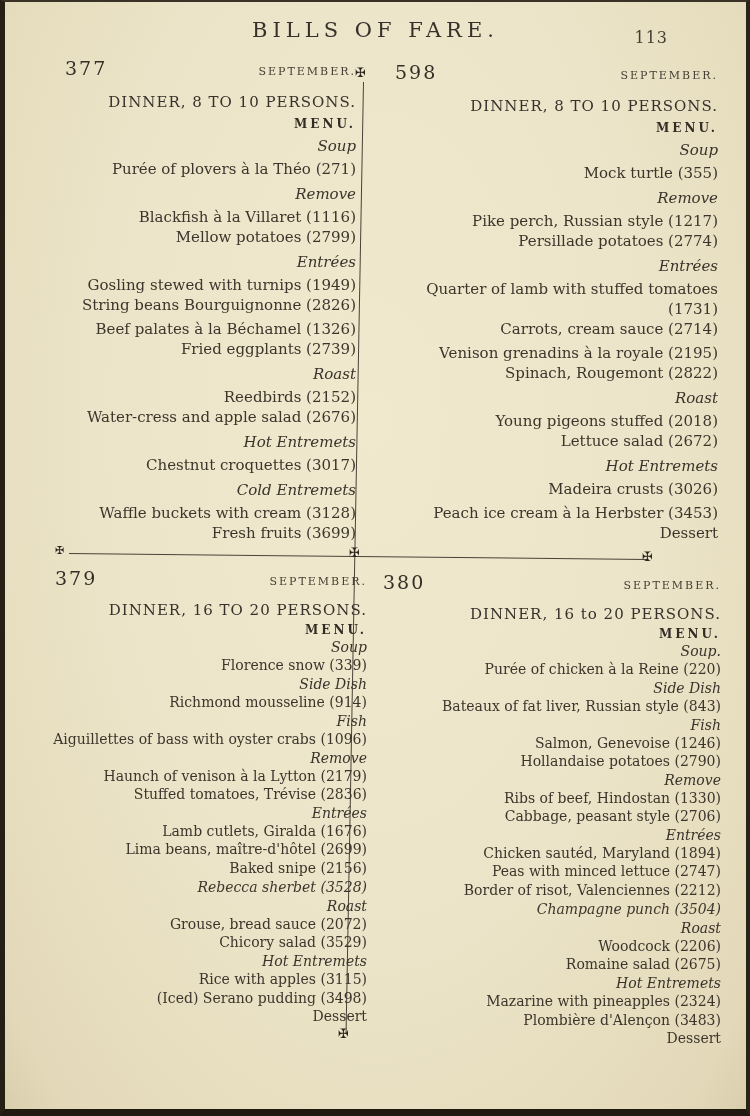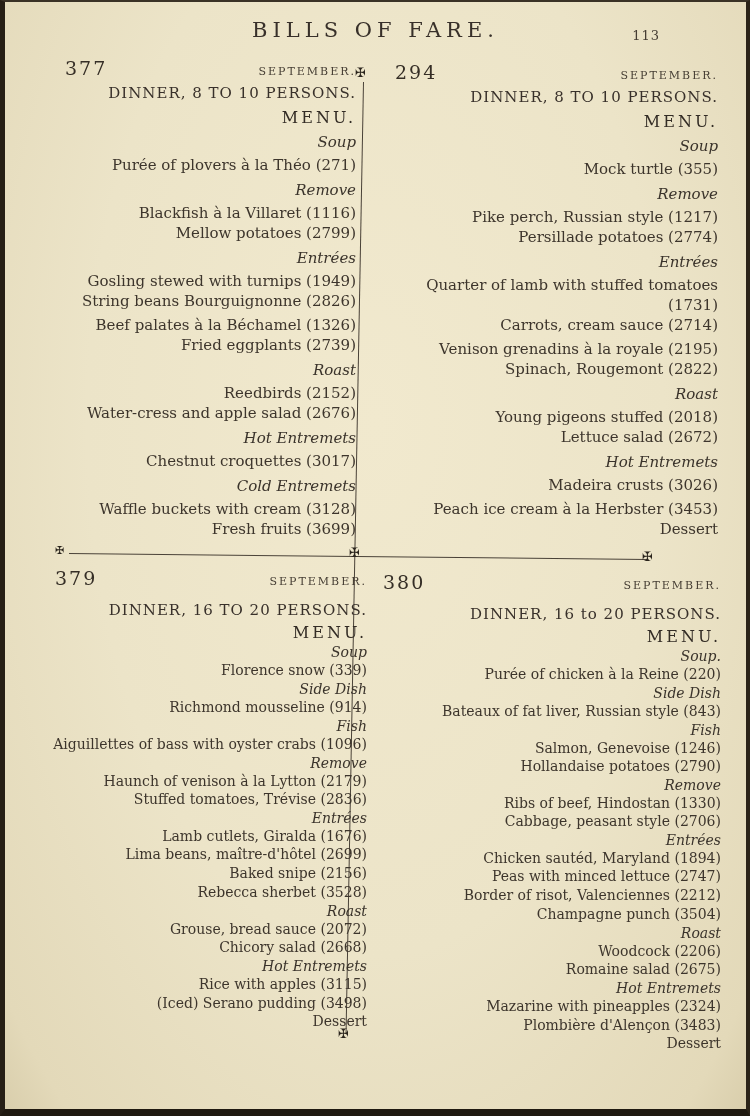--- a/index.html
+++ b/index.html
@@ -17,33 +17,33 @@
     color:#3d352c;
     padding-left:6px;
   }
   .page-title{
     position:absolute;top:16px;left:0;right:0;
     text-align:center;
     font-size:21px;letter-spacing:5px;
     color:#38302a;
   }
   .page-num{
-    position:absolute;top:26px;right:86px;
-    font-size:13px;letter-spacing:1px;color:#453d33;
+    position:absolute;top:26px;right:78px;
+    font-size:16px;letter-spacing:1px;color:#453d33;
   }
   .quad{position:absolute;text-align:right;}
   .menu-head{position:relative;height:20px;}
   .menu-no{position:absolute;top:-3px;font-size:19px;letter-spacing:2px;color:#352e26;}
   .menu-month{font-size:11px;letter-spacing:2px;color:#453d33;}
-  .menu-dinner{font-size:15px;letter-spacing:1px;margin-top:4px;color:#38302a;}
-  .menu-label{font-size:16px;font-weight:normal;letter-spacing:3px;margin-top:6px;color:#332c25;}
+  .menu-dinner{font-size:15px;letter-spacing:1px;margin-top:13px;color:#38302a;}
+  .menu-label{font-size:12px;font-weight:bold;letter-spacing:3px;margin-top:6px;color:#332c25;}
   .sec-h{font-style:italic;font-size:15px;margin-top:6px;color:#3a332b;}
   .group{margin-top:4px;}
   .item{font-size:15px;line-height:20px;}
-  .item.italic{}
+  .item.italic{font-style:italic;}
   .dense .menu-dinner{margin-top:11px;}
   .dense .menu-label{margin-top:4px;}
   .dense .sec-h{margin-top:2px;font-size:14px;}
   .dense .group{margin-top:1px;}
   .dense .item{font-size:14px;line-height:18px;}
   .vline{
     position:absolute;left:358px;top:80px;width:1px;height:952px;
     background:#4a4238;transform-origin:top center;transform:rotate(1.05deg);
   }
   .hline{
@@ -126,21 +126,21 @@
       </div>
       <div class="section">
         <div class="sec-h">Cold Entremets</div>
         <div class="group">
           <div class="item">Waffle buckets with cream (3128)</div>
           <div class="item">Fresh fruits (3699)</div>
         </div>
       </div>
     </div>
   <div class="quad q2">
-      <div class="menu-head"><span class="menu-no">294</span><span class="menu-month">SEPTEMBER.</span></div>
+      <div class="menu-head"><span class="menu-no">598</span><span class="menu-month">SEPTEMBER.</span></div>
       <div class="menu-dinner">DINNER, 8 TO 10 PERSONS.</div>
       <div class="menu-label">MENU.</div>
       <div class="section">
         <div class="sec-h">Soup</div>
         <div class="group">
           <div class="item">Mock turtle (355)</div>
         </div>
       </div>
       <div class="section">
         <div class="sec-h">Remove</div>
@@ -217,21 +217,21 @@
           <div class="item">Baked snipe (2156)</div>
         </div>
         <div class="group">
           <div class="item italic">Rebecca sherbet (3528)</div>
         </div>
       </div>
       <div class="section">
         <div class="sec-h">Roast</div>
         <div class="group">
           <div class="item">Grouse, bread sauce (2072)</div>
-          <div class="item">Chicory salad (2668)</div>
+          <div class="item">Chicory salad (3529)</div>
         </div>
       </div>
       <div class="section">
         <div class="sec-h">Hot Entremets</div>
         <div class="group">
           <div class="item">Rice with apples (3115)</div>
         </div>
         <div class="group">
           <div class="item">(Iced) Serano pudding (3498)</div>
           <div class="item">Dessert</div>

